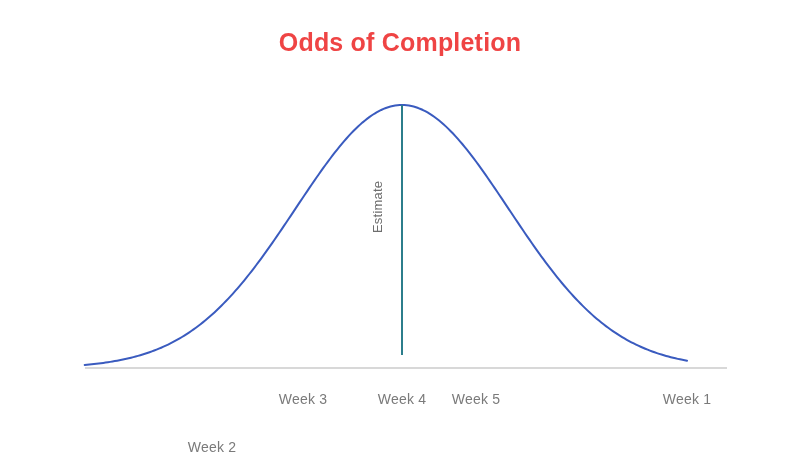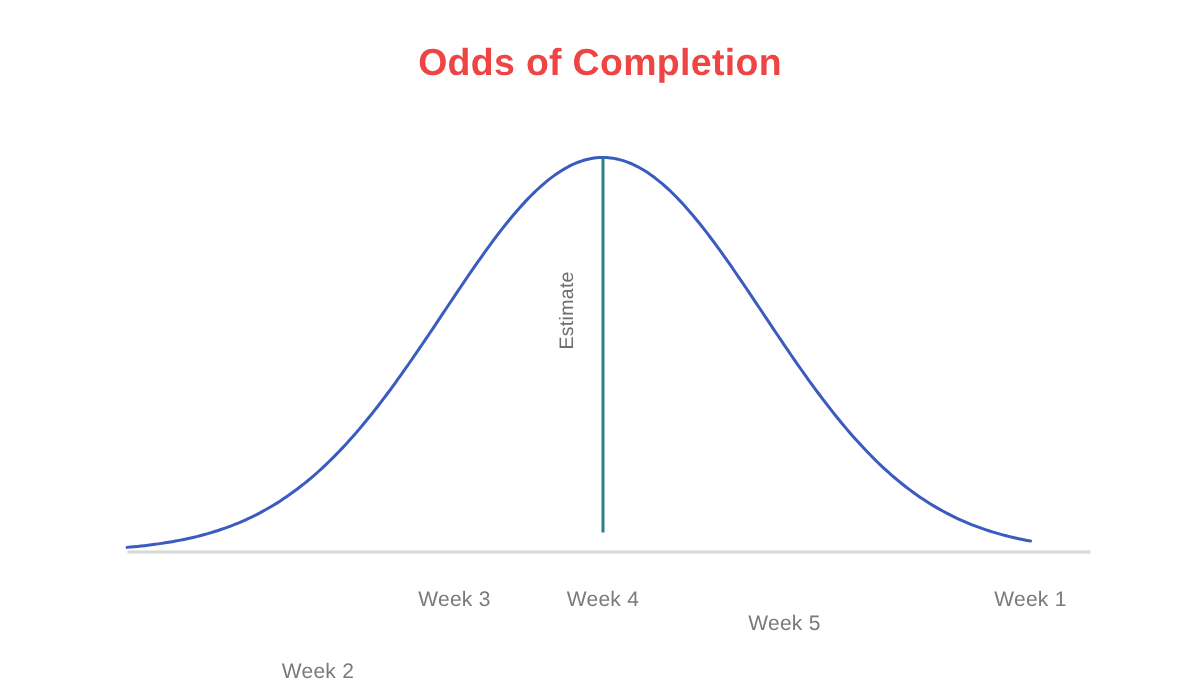--- a/index.html
+++ b/index.html
@@ -80,17 +80,17 @@
     <line id="axis-baseline" x1="85" y1="368" x2="727" y2="368" stroke="#d8d8d8" stroke-width="2"></line>
     <line id="estimate-line" x1="402" y1="105.00" x2="402" y2="355" stroke="#2c7e8c" stroke-width="2"></line>
   </svg>
 
   <div id="estimate-label" style="left: 370px;">Estimate</div>
 
   <div id="x-tick-labels">
       <div class="tick-label" style="left: 212px; margin-top: 48px;">Week 2</div>
       <div class="tick-label" style="left: 303px;">Week 3</div>
       <div class="tick-label" style="left: 402px;">Week 4</div>
-      <div class="tick-label" style="left: 523px; margin-top: 16px;">Week 5</div>
+      <div class="tick-label" style="left: 476px;">Week 5</div>
       <div class="tick-label" style="left: 687px;">Week 1</div>
     </div>
 
 </div>
 
 </body></html>

